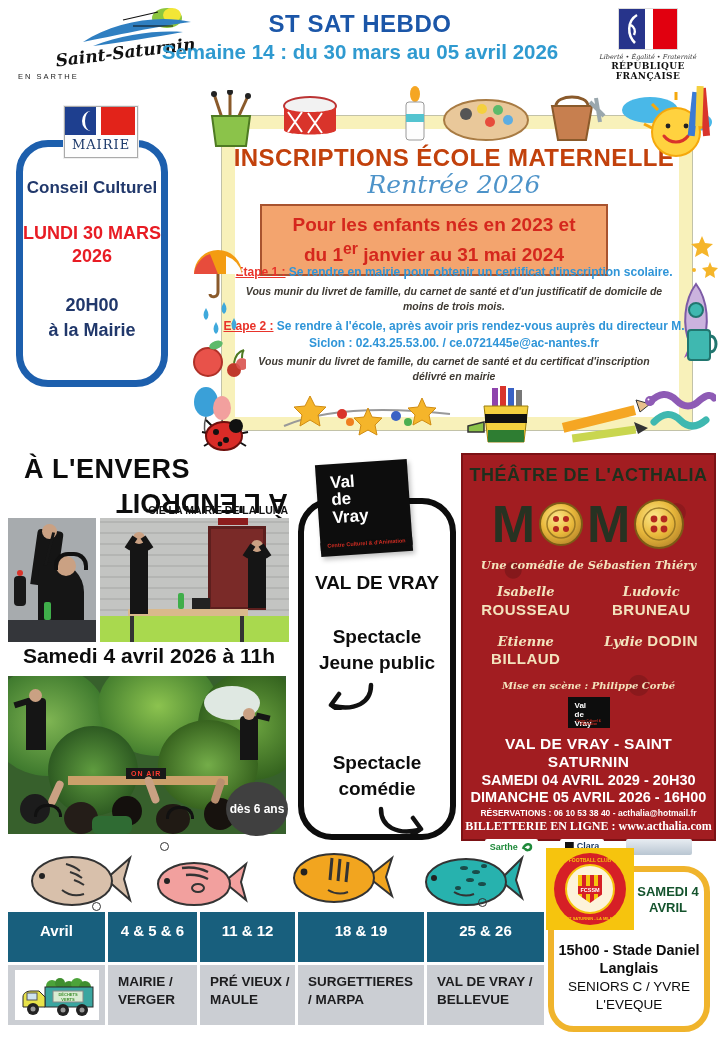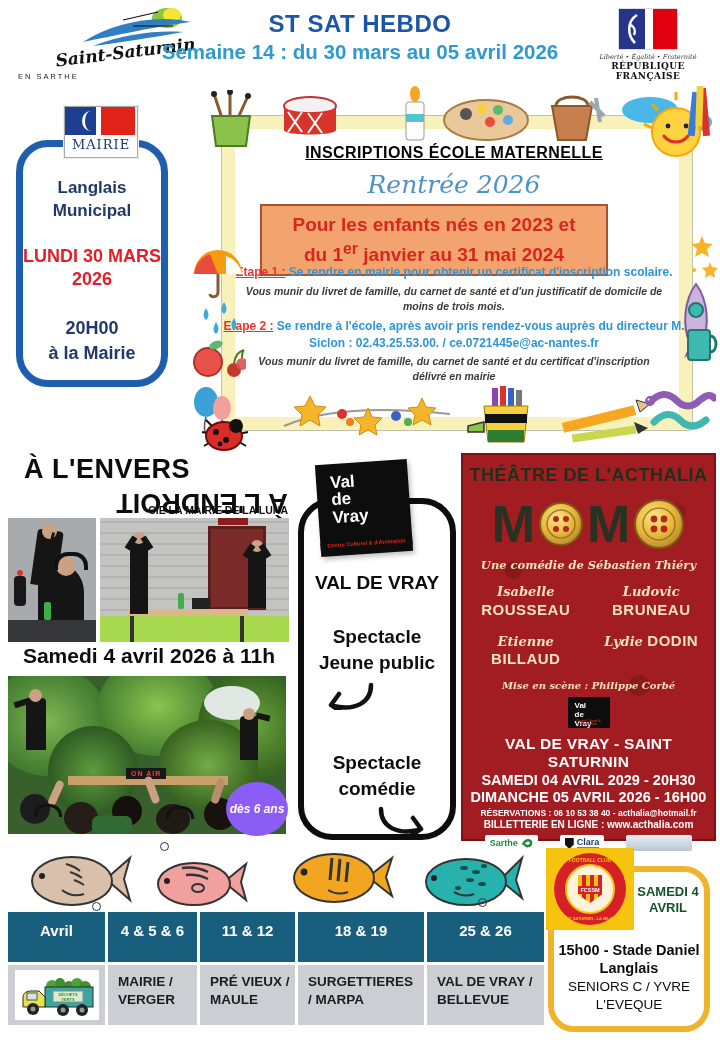--- a/index.html
+++ b/index.html
@@ -33,43 +33,43 @@
   .conseil-card{left:16px;top:140px;width:152px;height:247px;border:7px solid #1d5fad;border-radius:32px;background:#fff;
                 display:flex;flex-direction:column;align-items:center;text-align:center;box-sizing:border-box;padding-top:30px;}
   .c-title{font-size:17px;font-weight:800;color:#21386b;line-height:1.35;}
   .c-date{font-size:18px;font-weight:800;color:#e81c24;line-height:1.3;margin-top:22px;}
   .c-time{font-size:18px;font-weight:800;color:#21386b;margin-top:26px;}
   .c-place{font-size:18px;font-weight:800;color:#21386b;margin-top:4px;}
 
   
   .poster{left:192px;top:86px;width:524px;height:364px;}
   .p-frame{position:absolute;left:30px;top:30px;right:24px;bottom:20px;border:13px solid #f8f1ba;outline:1px solid #c2c2a8;border-radius:3px;background:#fff;}
-  .p-title{position:absolute;left:20px;top:58px;width:484px;text-align:center;font-size:16px;font-weight:900;color:#000000;letter-spacing:.4px;text-decoration:underline;}
+  .p-title{position:absolute;left:20px;top:58px;width:484px;text-align:center;font-size:24px;font-weight:900;color:#c2410c;letter-spacing:.4px;}
   .p-rentree{position:absolute;left:20px;top:84px;width:484px;text-align:center;font-family:"DejaVu Serif",serif;font-style:italic;font-size:25px;color:#4d93c9;}
   .p-orange{position:absolute;left:68px;top:118px;width:336px;border:2px solid #a8532f;background:#f3a46e;text-align:center;
             font-size:19px;font-weight:700;color:#d5271d;padding:6px 4px;line-height:1.35;}
   .p-et{position:absolute;left:30px;width:464px;text-align:center;font-size:12px;font-weight:700;color:#2f95d8;line-height:1.45;}
   .p-et b{color:#e8332a;text-decoration:underline;}
   .p-note{position:absolute;left:50px;width:424px;text-align:center;font-size:10.5px;font-style:italic;font-weight:600;color:#3f3a33;line-height:1.4;}
   .decor{position:absolute;}
 
   
   .sl-t1{left:24px;top:454px;font-size:27px;font-weight:900;color:#0c0c0c;letter-spacing:.5px;}
   .sl-t2{left:112px;top:487px;width:180px;text-align:center;font-size:27px;font-weight:900;color:#0c0c0c;transform:rotate(180deg);}
   .sl-cie{left:100px;top:504px;width:188px;text-align:right;font-size:10.5px;font-weight:900;color:#111;}
   .ph{background:#a7abae;overflow:hidden;}
   .phA{left:8px;top:518px;width:88px;height:124px;}
   .phB{left:100px;top:518px;width:189px;height:124px;background:
        repeating-linear-gradient(0deg,#c3c4c2 0 9px,#b4b5b3 9px 11px);}
   .phC{left:8px;top:676px;width:278px;height:158px;background:#37602c;}
   .fig{position:absolute;background:#151515;border-radius:4px 4px 0 0;}
   .head{position:absolute;background:#caa183;border-radius:50%;}
   .sl-date{left:8px;top:644px;width:282px;text-align:center;font-size:21px;font-weight:800;color:#0c0c0c;}
-  .age{left:226px;top:782px;width:62px;height:54px;border-radius:50%;background:#8b5cf6;color:#fff;
-       display:flex;align-items:center;justify-content:center;font-size:12px;font-weight:700;z-index:4;font-style:italic;}
+  .age{left:226px;top:782px;width:62px;height:54px;border-radius:50%;background:#404040;color:#fff;
+       display:flex;align-items:center;justify-content:center;font-size:12px;font-weight:700;z-index:4;}
   .onair{position:absolute;left:118px;top:92px;background:#181818;color:#ff3b30;font-size:7px;font-weight:800;padding:2px 5px;letter-spacing:1px;}
   .leaf{position:absolute;border-radius:50%;}
 
   
   .vdv-box{left:298px;top:498px;width:158px;height:342px;border:6px solid #0d0d0d;border-radius:34px;background:#fff;box-sizing:border-box;
            display:flex;flex-direction:column;align-items:center;text-align:center;padding-top:68px;z-index:2;}
   .vdv-logo{left:318px;top:462px;width:92px;height:92px;background:#0d0d0d;transform:rotate(-4deg);z-index:3;
             color:#fff;font-weight:800;font-size:17px;line-height:1.02;padding:10px 0 0 14px;box-sizing:border-box;text-align:left;
             box-shadow:2px 3px 5px rgba(0,0,0,.25);}
   .vdv-sub{position:absolute;left:0;bottom:6px;width:100%;background:#0d0d0d;color:#d02c22;font-size:5.5px;font-weight:700;text-align:center;padding:1px 0;}
@@ -91,21 +91,21 @@
   .m-col{width:50%;}
   .m-first{font-family:"DejaVu Serif",serif;font-style:italic;font-weight:700;font-size:13px;color:#f3e3bd;}
   .m-last{font-size:15px;font-weight:900;color:#f3e3bd;letter-spacing:.5px;margin-top:2px;}
   .m-dir{margin-top:12px;font-family:"DejaVu Serif",serif;font-style:italic;font-weight:700;font-size:10px;color:#f3e3bd;}
   .m-minilogo{margin-top:6px;width:42px;height:42px;background:#0d0d0d;color:#fff;font-weight:800;font-size:8px;line-height:1.1;
               text-align:left;padding:5px 0 0 7px;box-sizing:border-box;position:relative;}
   .m-mini-sub{position:absolute;bottom:2px;left:0;width:100%;text-align:center;color:#d02c22;font-size:3px;}
   .m-venue{margin-top:7px;font-size:15.5px;font-weight:900;letter-spacing:.3px;}
   .m-date{font-size:14.5px;font-weight:900;margin-top:1px;}
   .m-res{font-size:8.5px;font-weight:800;margin-top:3px;}
-  .m-bill{font-size:10px;font-weight:800;margin-top:1px;}
+  .m-bill{font-size:12px;font-weight:800;margin-top:1px;font-family:Liberation Serif, serif;}
   .m-sponsors{display:flex;gap:22px;margin-top:5px;align-items:center;}
   .chip{background:#fff;height:16px;border-radius:2px;display:flex;align-items:center;padding:0 5px;gap:3px;}
   .chip-sarthe{color:#1f8a3b;font-weight:900;font-size:9px;}
   .chip-clara{color:#16355f;font-weight:900;font-size:9px;border-bottom:2px solid #2f9ad0;}
   .shield{width:9px;height:11px;background:#111;clip-path:polygon(0 0,100% 0,100% 60%,50% 100%,0 60%);}
   .chip3{width:56px;background:linear-gradient(#e8edf2,#b9c6d2);}
 
   
   .bubble{position:absolute;width:7px;height:7px;border:1.5px solid #333;border-radius:50%;}
 
@@ -179,21 +179,21 @@
     <div class="ml-flag">
       <div class="ml-b">
           <div class="ml-swirl"></div>
         </div>
         <div class="ml-g"></div>
         <div class="ml-r"></div>
     </div>
     <div class="ml-text">MAIRIE</div>
   </div>
   <div class="abs conseil-card">
-    <div class="c-title">Langlais Municipal</div>
+    <div class="c-title">Conseil Culturel</div>
     <div class="c-date">LUNDI 30 MARS 2026</div>
     <div class="c-time">20H00</div>
     <div class="c-place">à la Mairie</div>
   </div>
 
   <div class="abs poster">
     <div class="p-frame"></div>
     <div class="p-title">INSCRIPTIONS ÉCOLE MATERNELLE</div>
     <div class="p-rentree">Rentrée 2026</div>
     <div class="p-orange">

